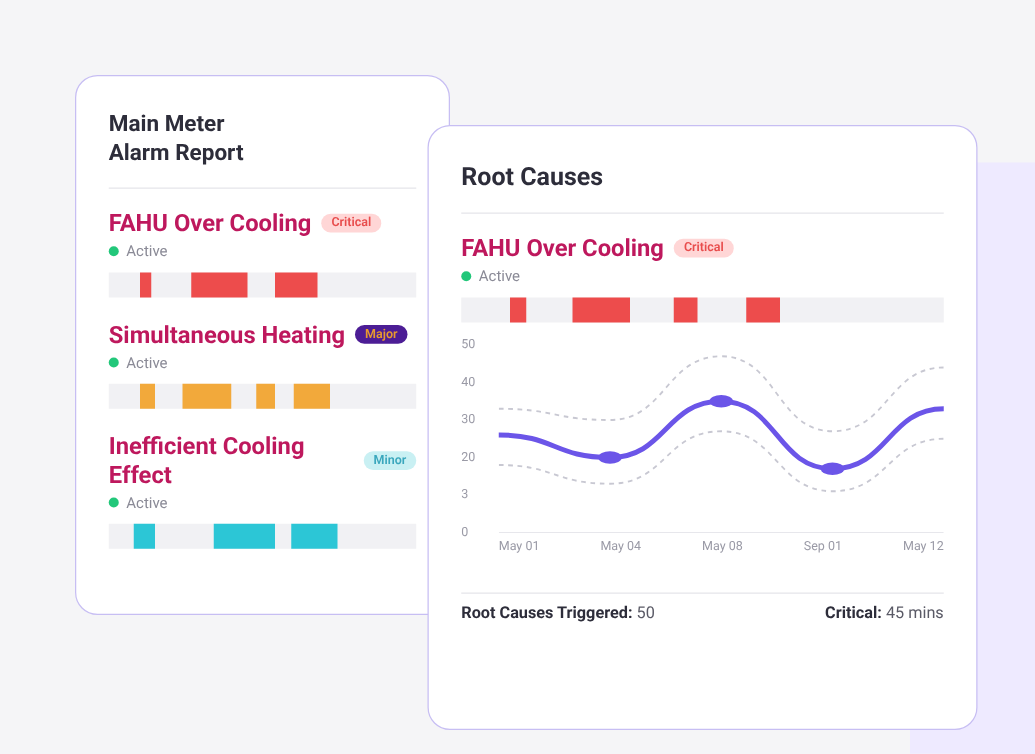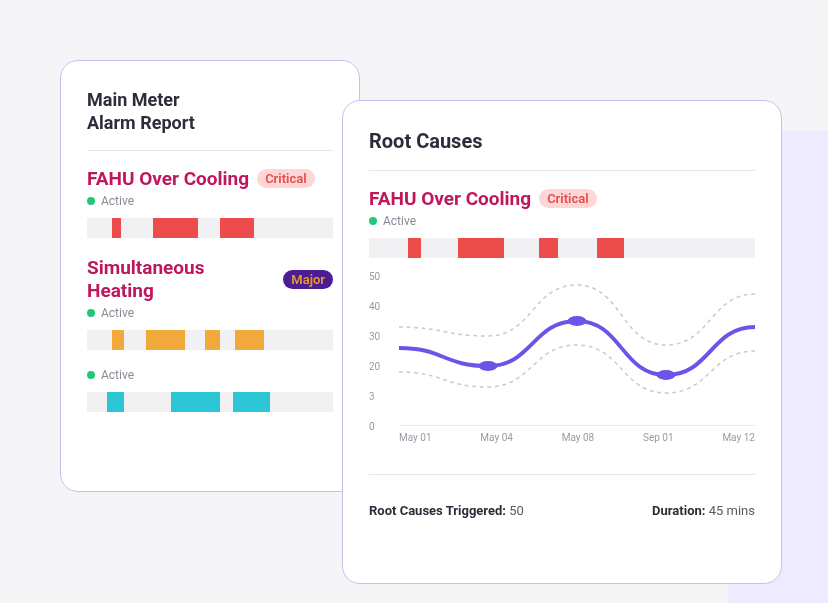--- a/index.html
+++ b/index.html
@@ -49,21 +49,21 @@
       line-height: 1.25;
       margin-bottom: 16px;
     }
     .card-right .card-title { font-size: 20px; }
     .hr { border: none; border-top: 1px solid #e5e5ea; margin-bottom: 16px; }
     .alarm-block { margin-bottom: 18px; }
     .alarm-block:last-child { margin-bottom: 0; }
     .alarm-header { display: flex; align-items: center; gap: 8px; margin-bottom: 4px; }
     .alarm-name { font-size: 19px; font-weight: 700; color: #be185d; }
     .badge {
-      font-size: 13px; font-weight: 600; padding: 2px 8px; border-radius: 10px;
+      font-size: 10px; font-weight: 600; padding: 2px 8px; border-radius: 10px;
       display: inline-block;
     }
     .badge-critical { background: #ffd6d6; color: #e84c4c; }
     .badge-major    { background: #4c1d95; color: #e89a2e; }
     .badge-minor    { background: #c9f0f3; color: #3aa7bd; }
     .status-row { display: flex; align-items: center; gap: 6px; margin-bottom: 10px; }
     .status-dot { width: 8px; height: 8px; border-radius: 50%; background: #22c77a; }
     .status-text { font-size: 12px; color: #8a8a96; }
     .timeline { position: relative; height: 20px; background: #f1f1f4; width: 100%; }
     .tl-seg { position: absolute; top: 0; height: 20px; }
@@ -74,21 +74,21 @@
     
     .chart-wrap { position: relative; width: 100%; height: 180px; margin-top: 8px; }
     .y-axis { position: absolute; left: 0; top: 0; height: 150px; width: 26px; }
     .y-tick { position: absolute; left: 0; font-size: 10px; color: #9a9aa6; transform: translateY(-50%); }
     .plot { position: absolute; left: 30px; right: 0; top: 0; height: 150px; }
     .plot svg { width: 100%; height: 100%; display: block; }
     .x-axis { position: absolute; left: 30px; right: 0; top: 156px; display: flex; justify-content: space-between; }
     .x-tick { font-size: 10px; color: #9a9aa6; }
     .summary {
       display: flex; justify-content: space-between; align-items: center;
-      border-top: 1px solid #e5e5ea; padding-top: 28px; margin-top: 18px;
+      border-top: 1px solid #e5e5ea; padding-top: 8px; margin-top: 18px;
       font-size: 13px; color: #2d2d3a;
     }
     .summary .label { font-weight: 700; }
     .summary .val { font-weight: 400; color: #5a5a66; }
     .timeline-wide { margin-bottom: 10px; }
   </style>
 </head>
 <body>
 
 <div class="bg-accent"></div>
@@ -125,20 +125,24 @@
         <span class="status-text">Active</span>
       </div>
       <div class="timeline">
         <div class="tl-seg seg-orange" style="left:10%;width:5%"></div>
           <div class="tl-seg seg-orange" style="left:24%;width:16%"></div>
           <div class="tl-seg seg-orange" style="left:48%;width:6%"></div>
           <div class="tl-seg seg-orange" style="left:60%;width:12%"></div>
       </div>
       </div>
       <div class="alarm-block">
+      <div class="alarm-header">
+        <span class="alarm-name">Inefficient Cooling Effect</span>
+        <span class="badge badge-minor">Minor</span>
+      </div>
       <div class="status-row">
         <span class="status-dot"></span>
         <span class="status-text">Active</span>
       </div>
       <div class="timeline">
         <div class="tl-seg seg-cyan" style="left:8%;width:7%"></div>
           <div class="tl-seg seg-cyan" style="left:34%;width:20%"></div>
           <div class="tl-seg seg-cyan" style="left:59.5%;width:15%"></div>
       </div>
       </div>
@@ -194,17 +198,17 @@
         <span class="x-tick">May 12</span>
       </div>
   </div>
 
   <div class="summary">
     <div>
       <span class="label">Root Causes Triggered:</span>
       <span class="val">50</span>
     </div>
     <div>
-      <span class="label">Duration:</span>
+      <span class="label">Critical:</span>
       <span class="val">45 mins</span>
     </div>
   </div>
 </div>
 
 </body></html>

